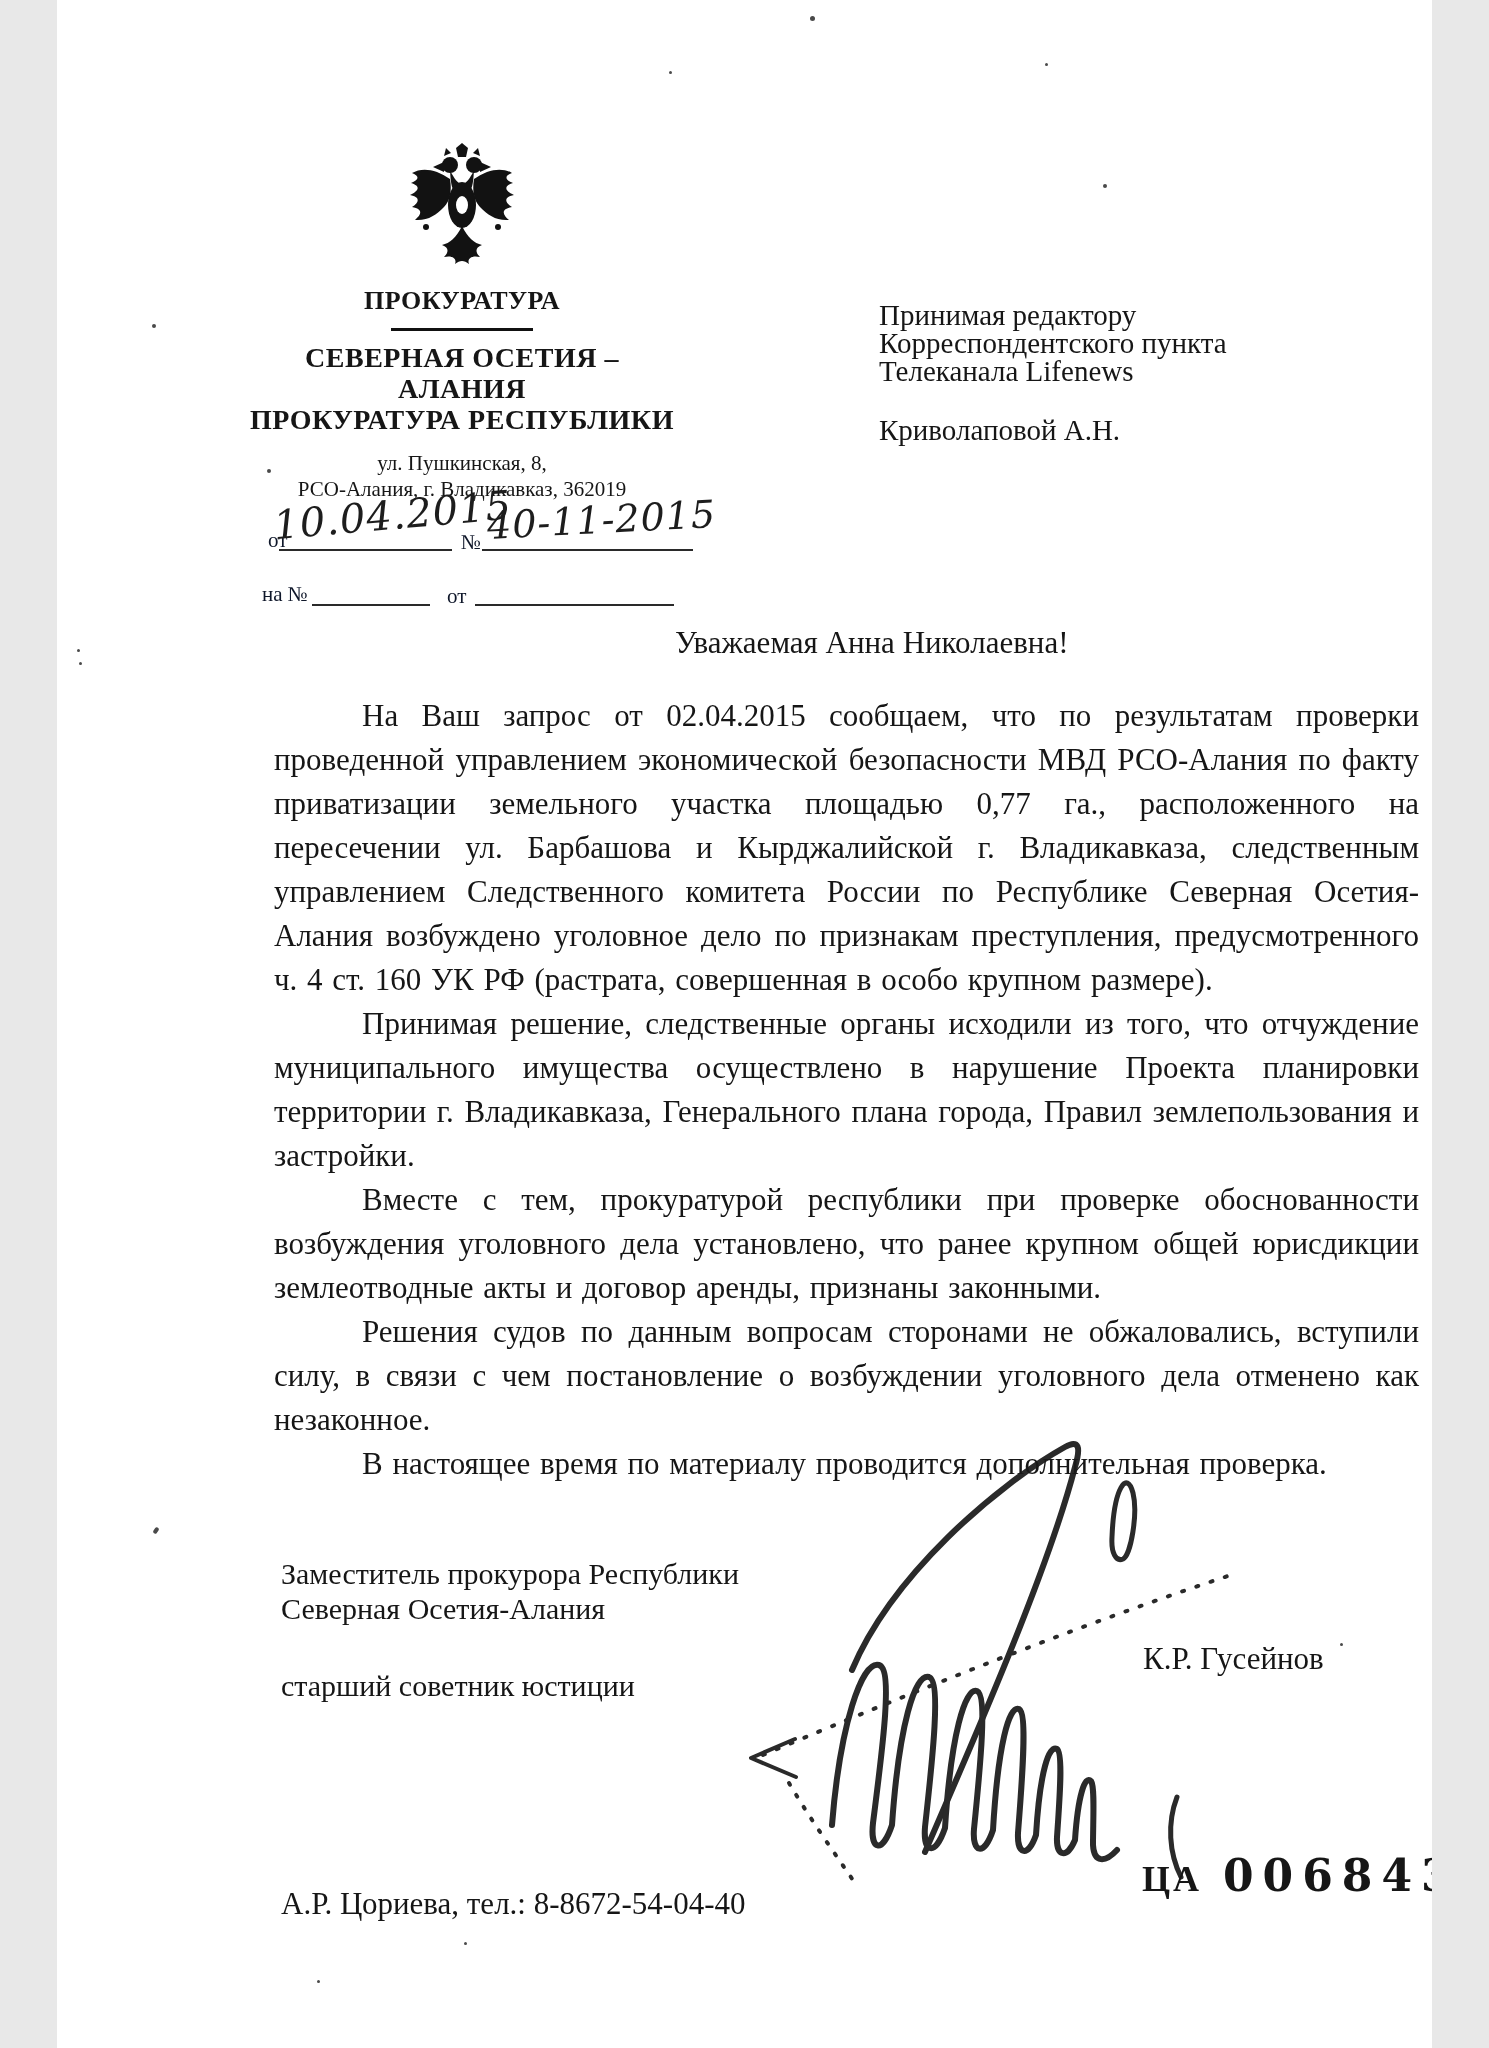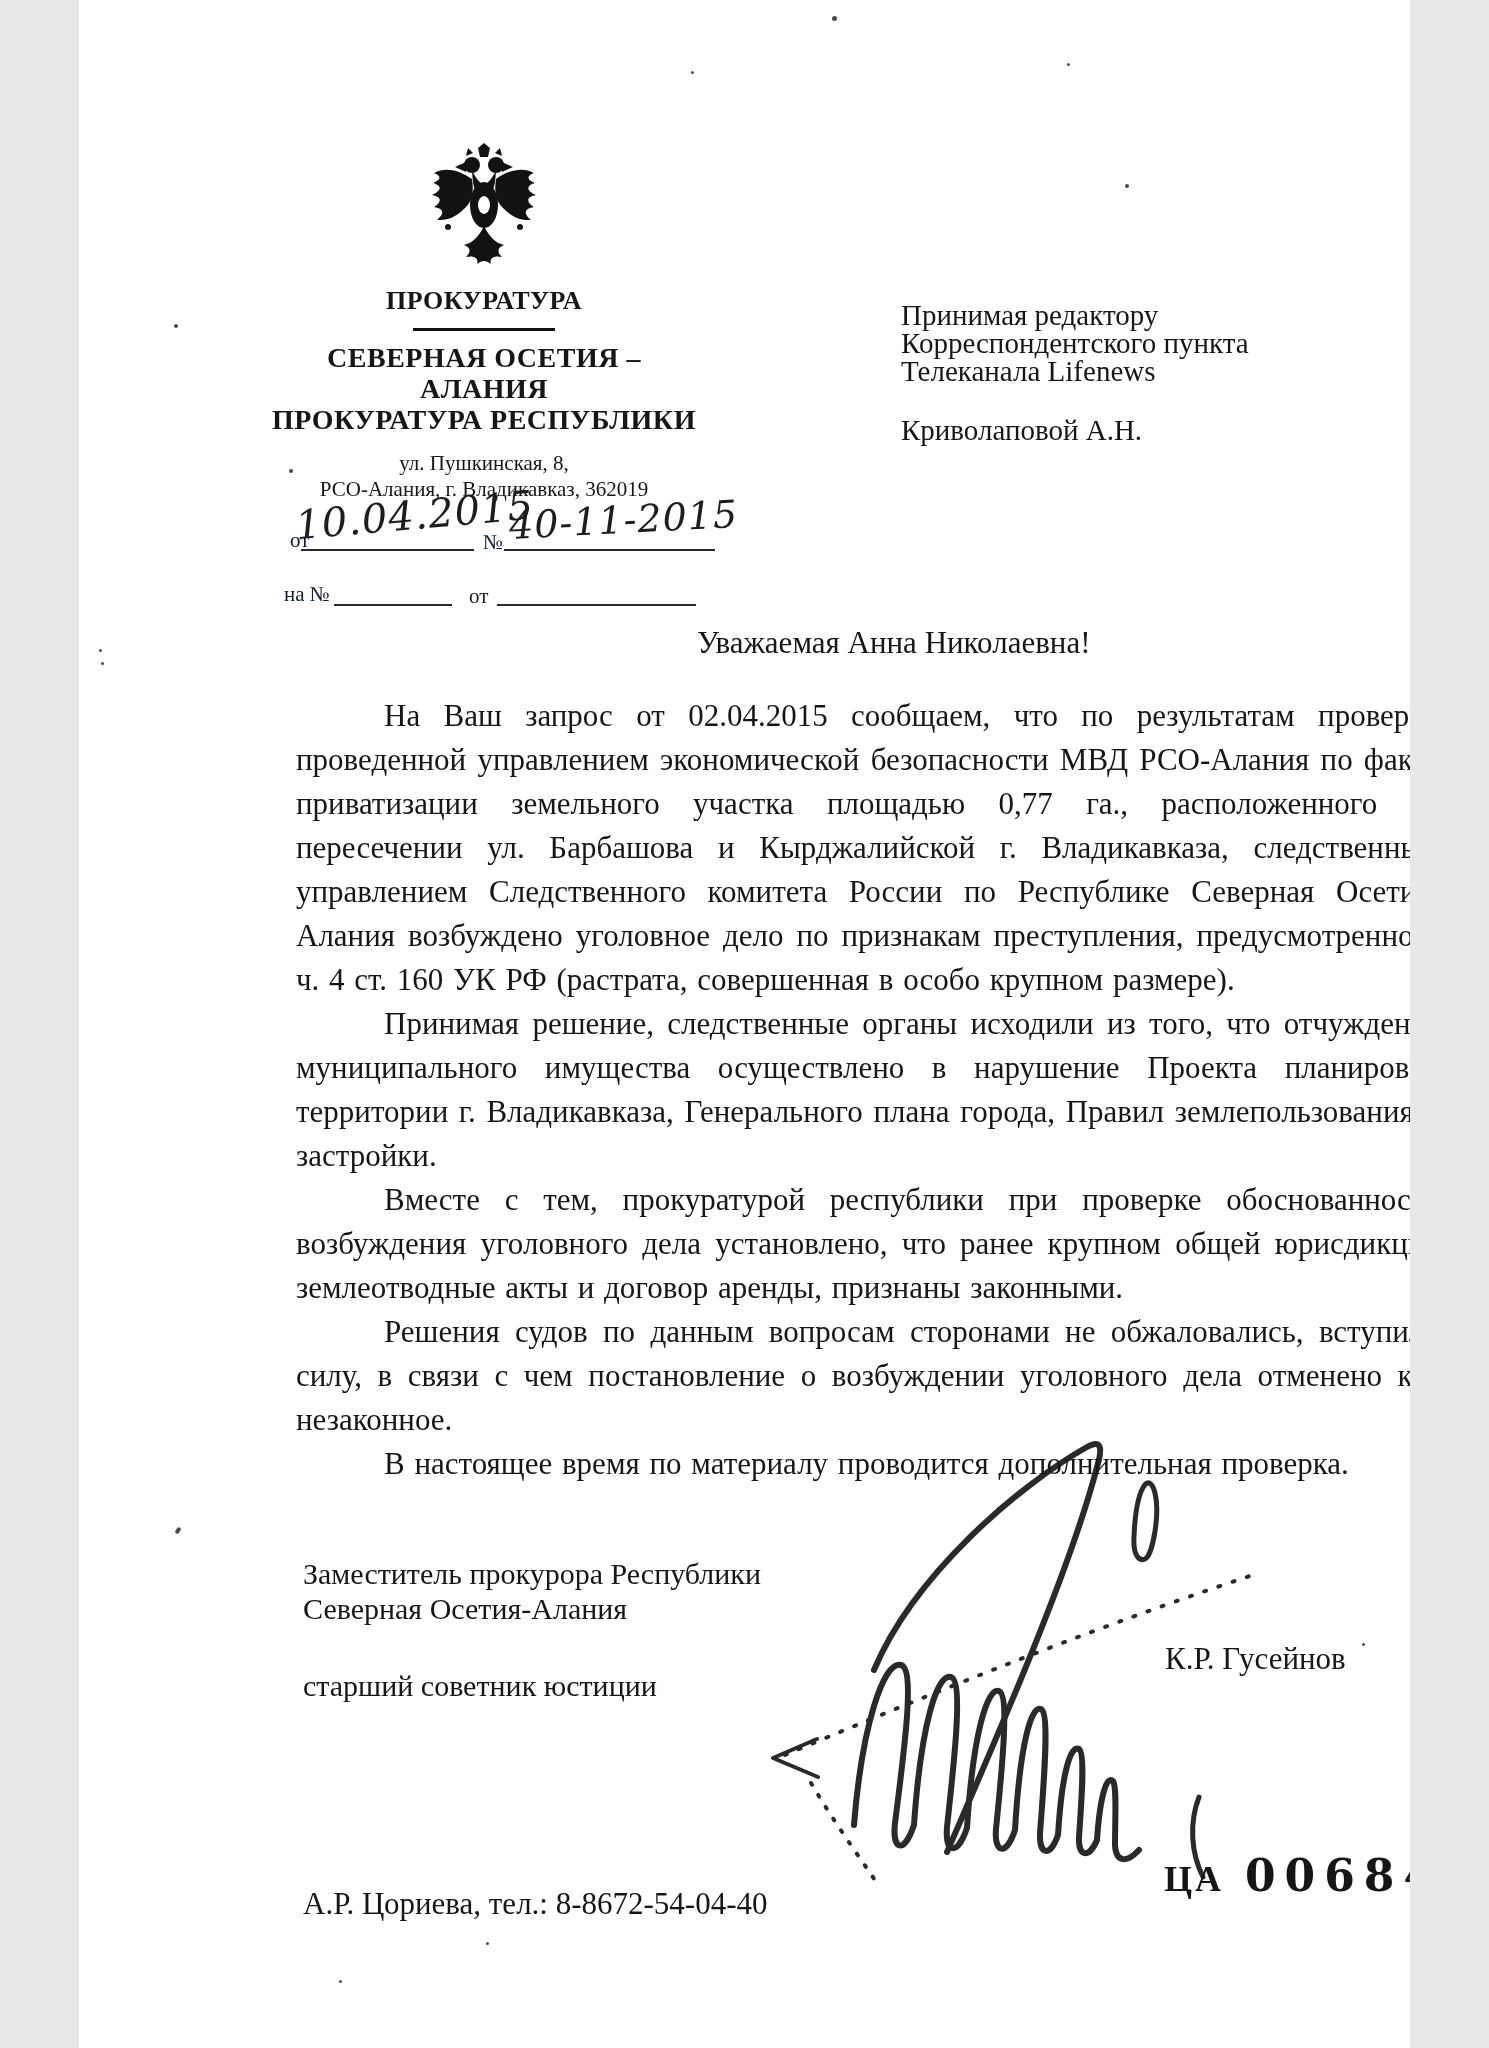--- a/index.html
+++ b/index.html
@@ -1,19 +1,20 @@
 <!DOCTYPE html>
 <html><head>
 <meta charset="utf-8">
 <style>
   html,body{margin:0;padding:0;background:#e8e8e8;}
   .page{
     position:relative;width:1331px;height:2048px;margin:0 auto;
     background:#ffffff;color:#161616;overflow:hidden;
     font-family:"Liberation Serif", serif;
+    padding-left:44px;
   }
   
   .letterhead{position:absolute;left:190px;top:143px;width:430px;text-align:center;}
   .eagle{display:block;margin:0 auto;width:112px;height:122px;}
   .lh-top{margin-top:21px;font-weight:bold;font-size:26px;line-height:29px;letter-spacing:.5px;}
   .lh-divider{width:142px;border:0;border-top:3px solid #111;margin:13px auto 11px auto;}
   .lh-org{font-weight:bold;font-size:28px;line-height:31px;letter-spacing:.5px;}
   .lh-addr{margin-top:15px;font-size:21px;line-height:26px;}
   
   .plabel{position:absolute;font-size:21px;color:#0f172a;}

